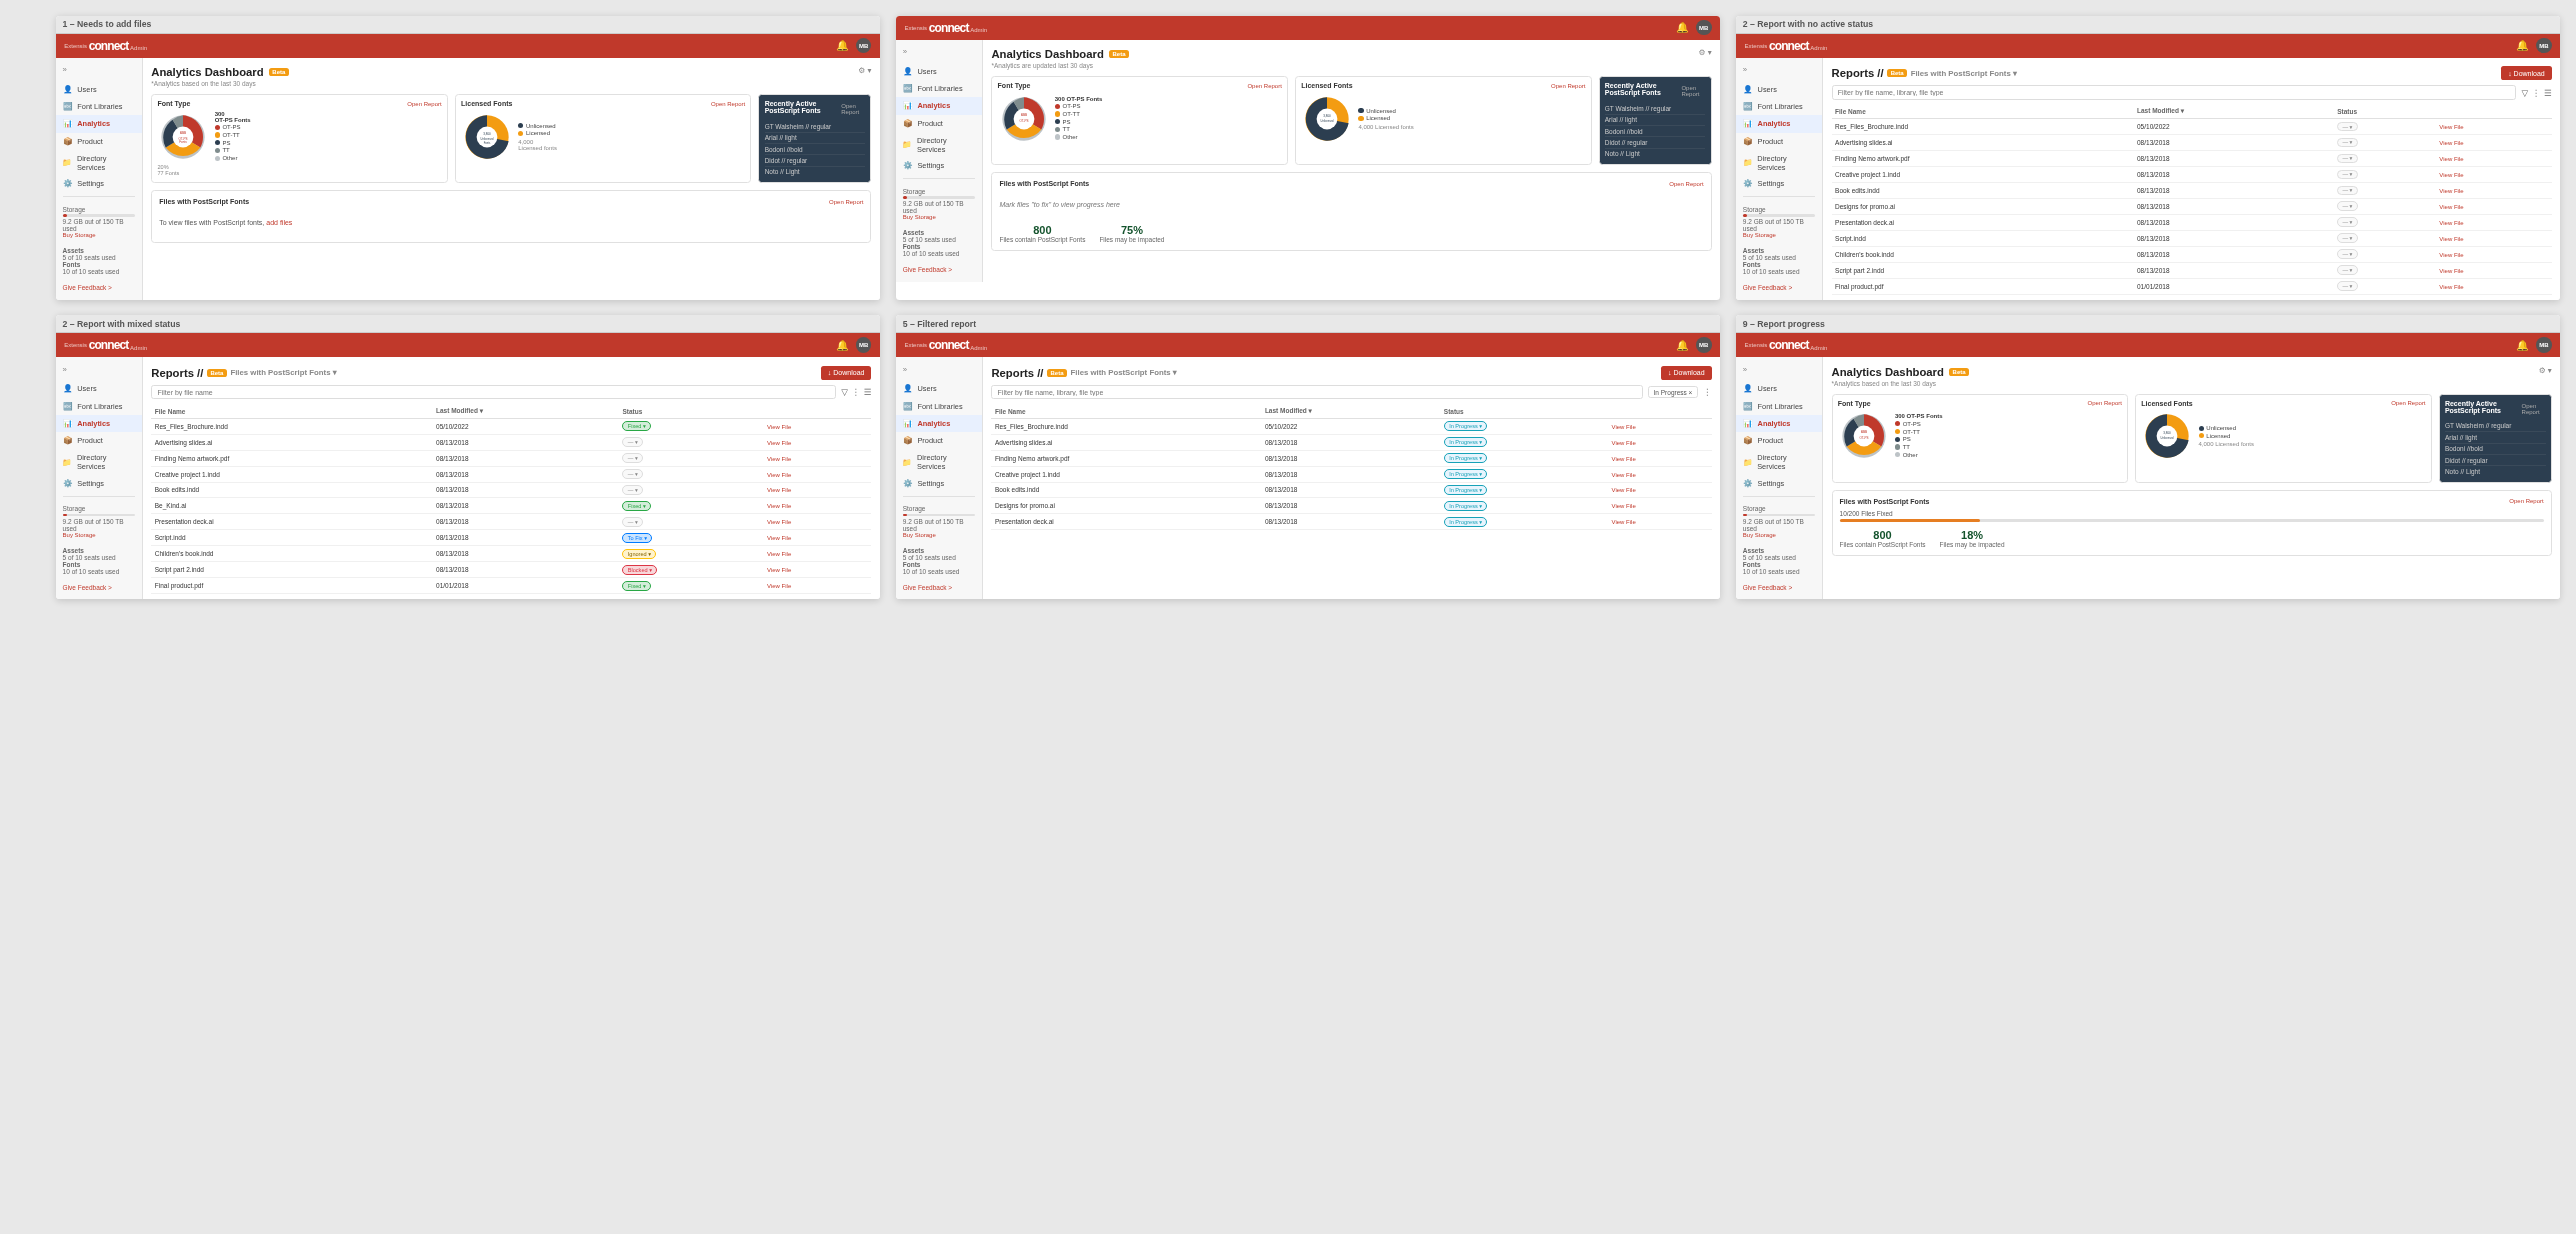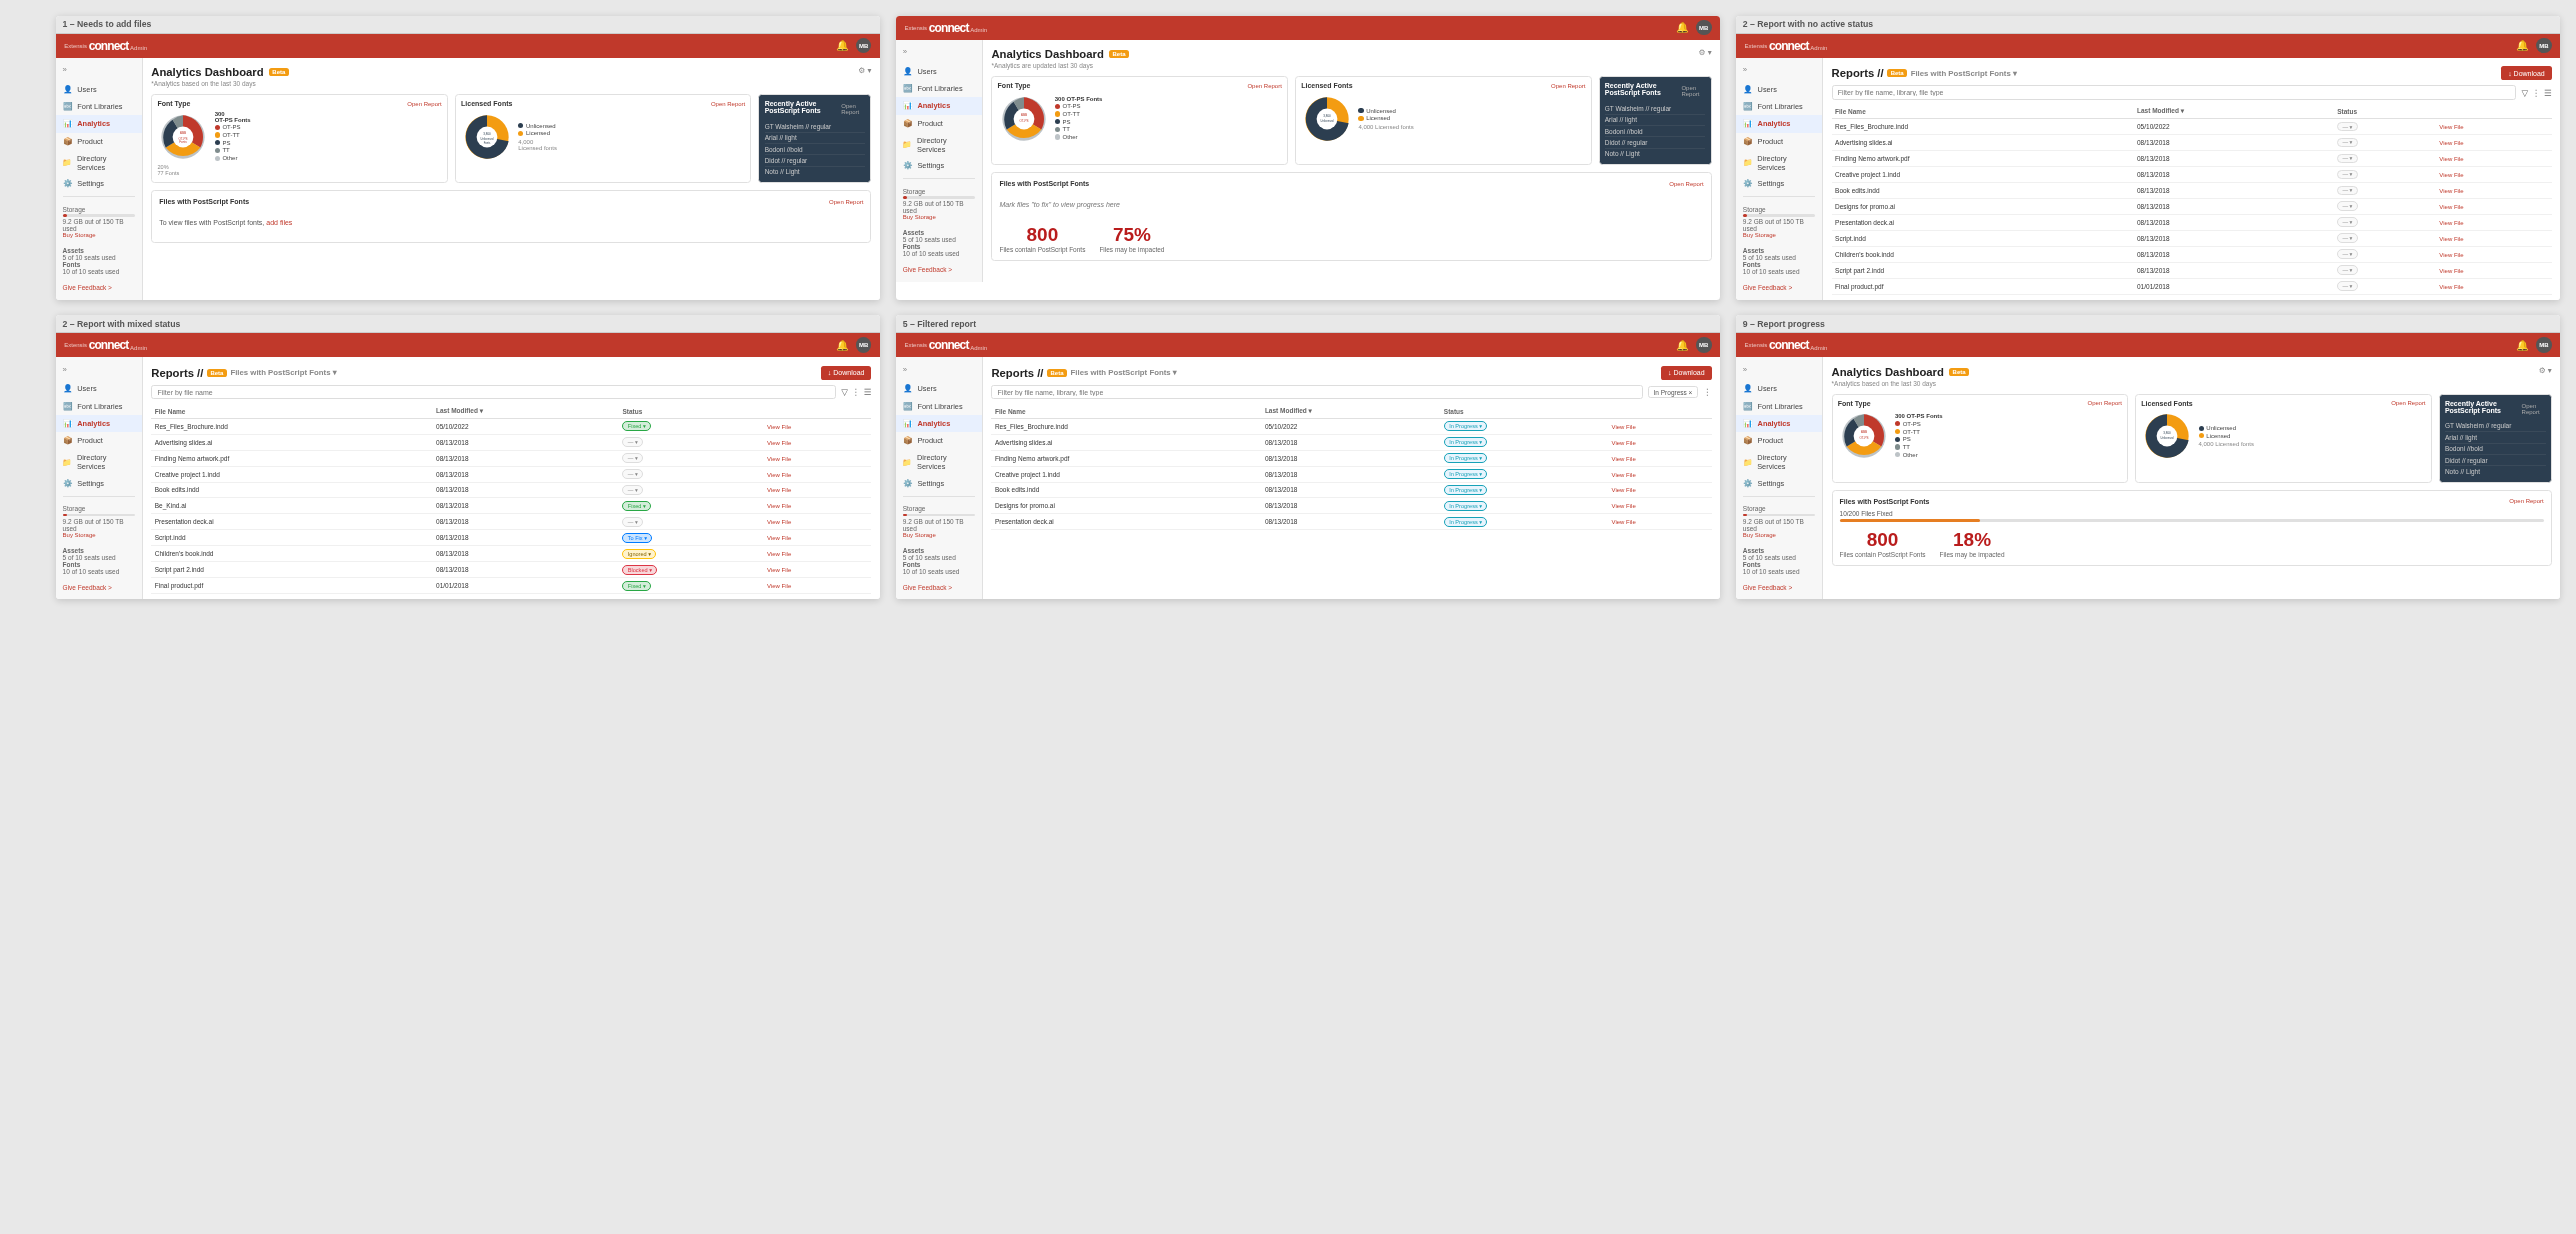--- a/index.html
+++ b/index.html
@@ -320,23 +320,23 @@
     
     .stats-row {
       display: flex;
       gap: 14px;
       margin-top: 7px;
     }
     .stat-item {
       text-align: center;
     }
     .stat-number {
-      font-size: 19px;
+      font-size: 11px;
       font-weight: 700;
-      color: #b91c1c;
+      color: #14532d;
     }
     .stat-label {
       font-size: 6.5px;
       color: #666;
     }
     
     .reports-header {
       display: flex;
       align-items: center;
       justify-content: space-between;

